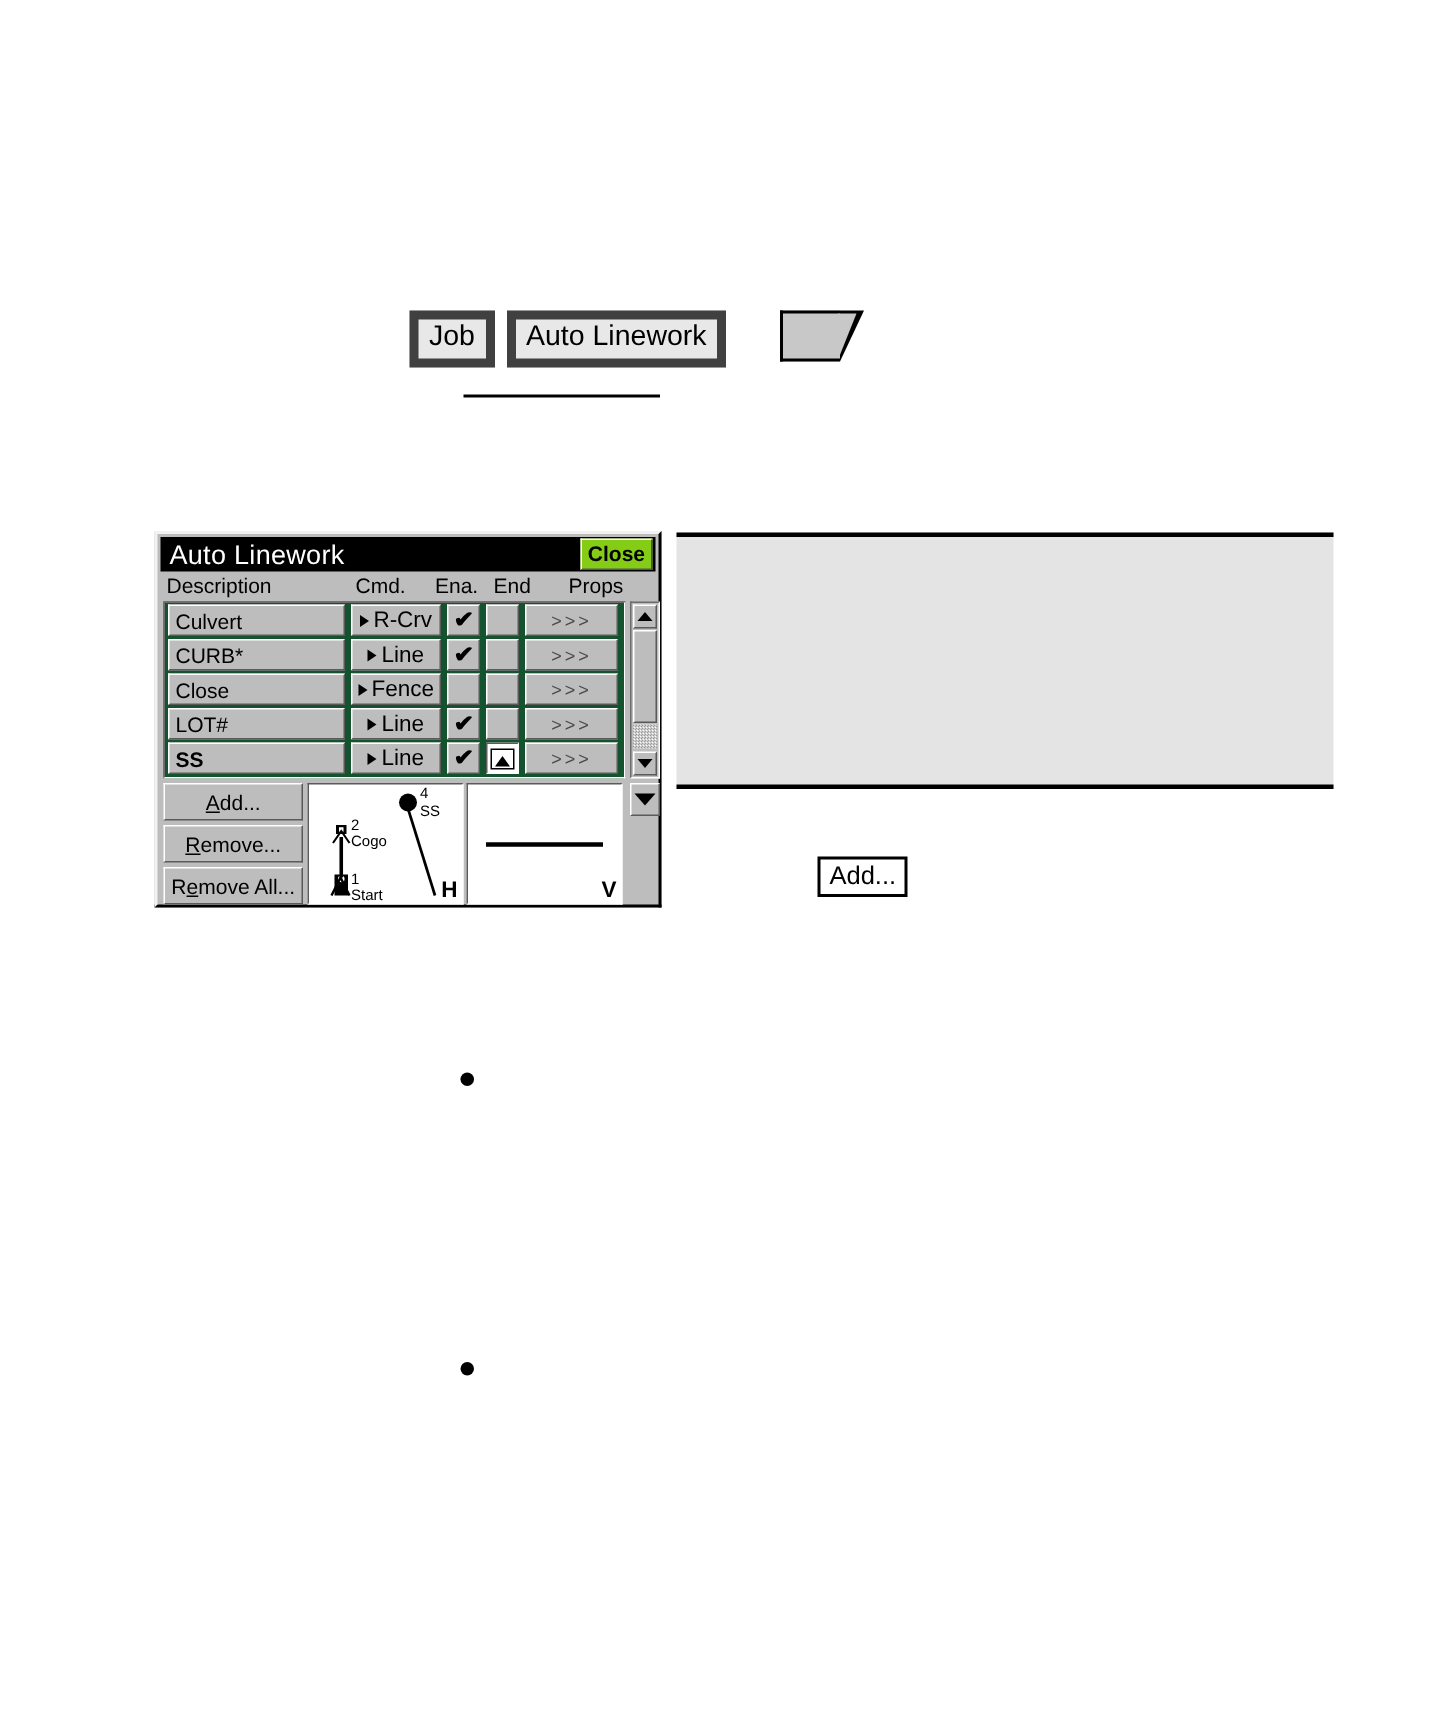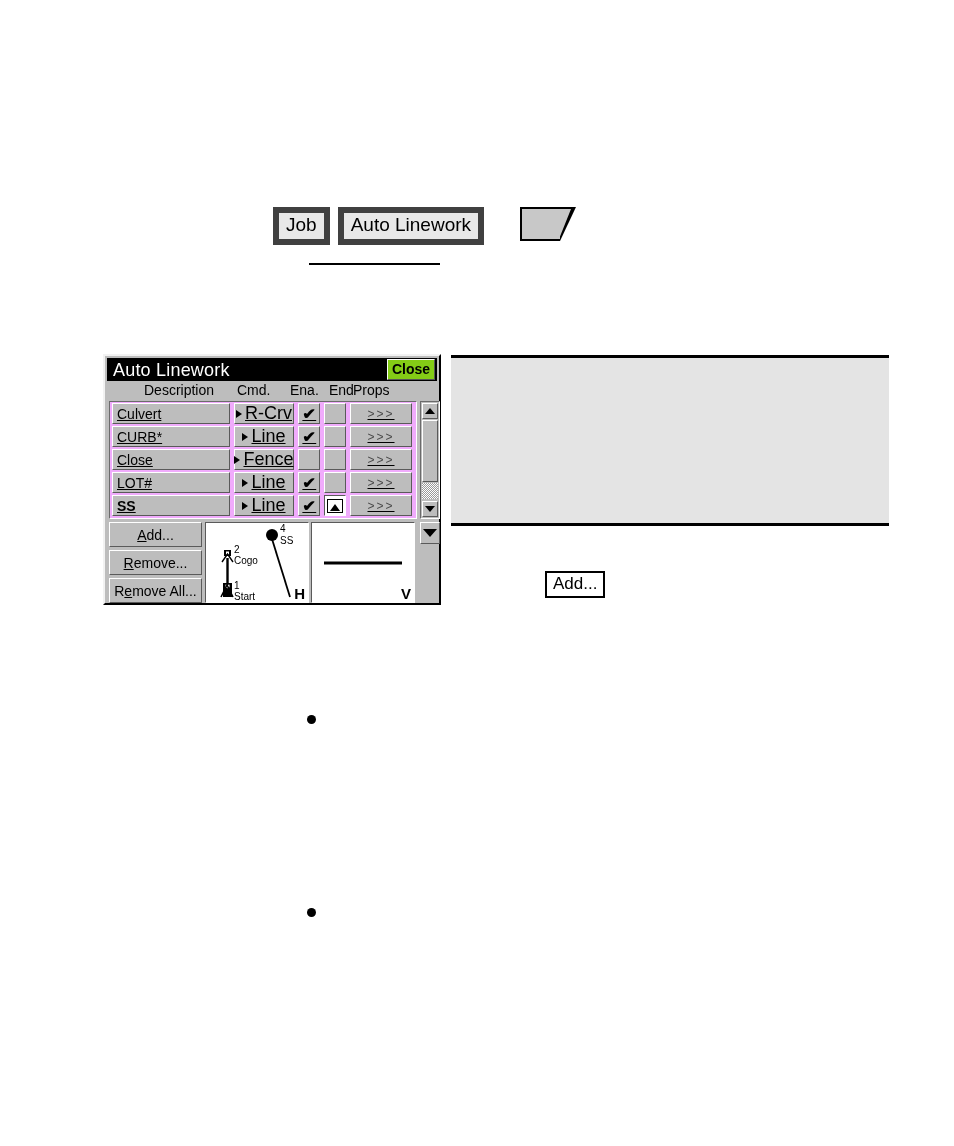--- a/index.html
+++ b/index.html
@@ -134,40 +134,39 @@
     height: 20px;
     box-sizing: border-box;
   }
   .colh {
     position: absolute;
     top: 1px;
     font-size: 14px;
     line-height: 16px;
     white-space: nowrap;
   }
-  #colh-desc  { left: 4px; margin-left: 33px; }
+  #colh-desc  { left: 4px; }
   #colh-cmd   { left: 130px; }
   #colh-ena   { left: 183px; }
   #colh-end   { left: 222px; }
-  #colh-props { left: 246px; text-align: center; }
+  #colh-props { left: 272px; text-align: center; }
 
   
   #table-panel {
     position: absolute;
     left: 4px;
     top: 45px;
     width: 308px;
     height: 118px;
-    background: #f0abfc;
+    background: #14532d;
     border-top: 1px solid #6b6b6b;
     border-left: 1px solid #6b6b6b;
     border-right: 1px solid #ffffff;
     border-bottom: 1px solid #ffffff;
     box-sizing: border-box;
-    text-decoration: underline;
   }
   .row {
     position: relative;
     height: 23px;
     display: flex;
     align-items: center;
   }
   .cell {
     box-sizing: border-box;
     background: #bdbdbd;
@@ -183,21 +182,21 @@
     margin-left: 2px;
     width: 118px;
     padding-left: 4px;
     font-size: 14px;
   }
   .c-desc.sel { font-weight: bold; }
   .c-cmd {
     margin-left: 4px;
     width: 60px;
     justify-content: center;
-    font-size: 18px;
+    font-size: 15px;
     gap: 3px;
     text-align: right;
   }
   .tri-left {
     width: 0; height: 0;
     border-top: 4px solid transparent;
     border-bottom: 4px solid transparent;
     border-left: 6px solid #000;
     flex: none;
   }

